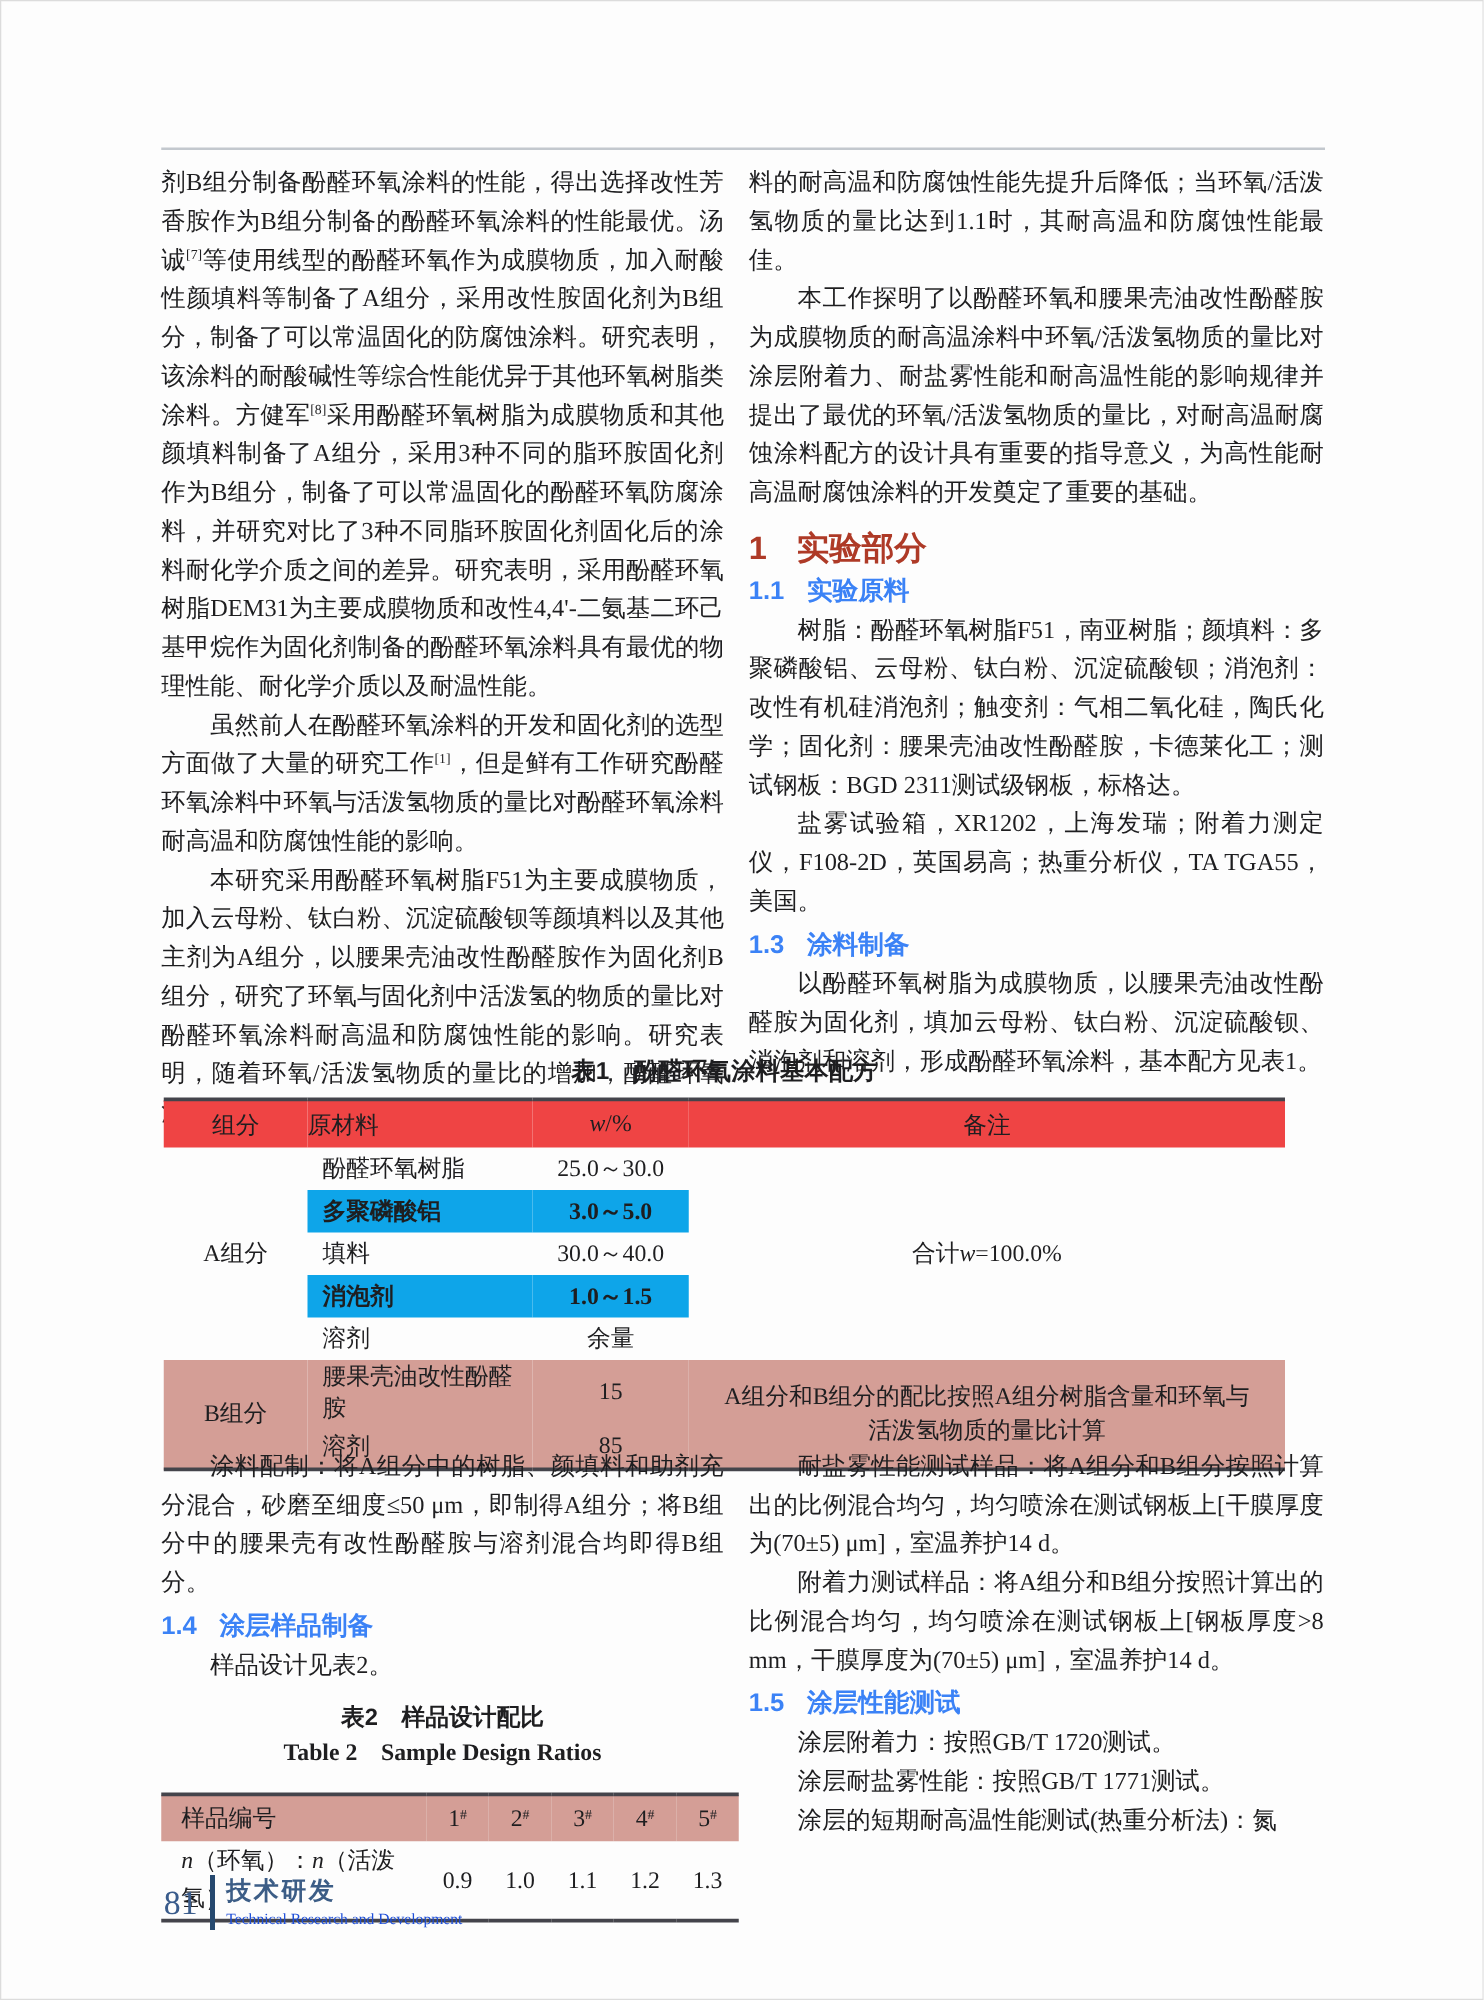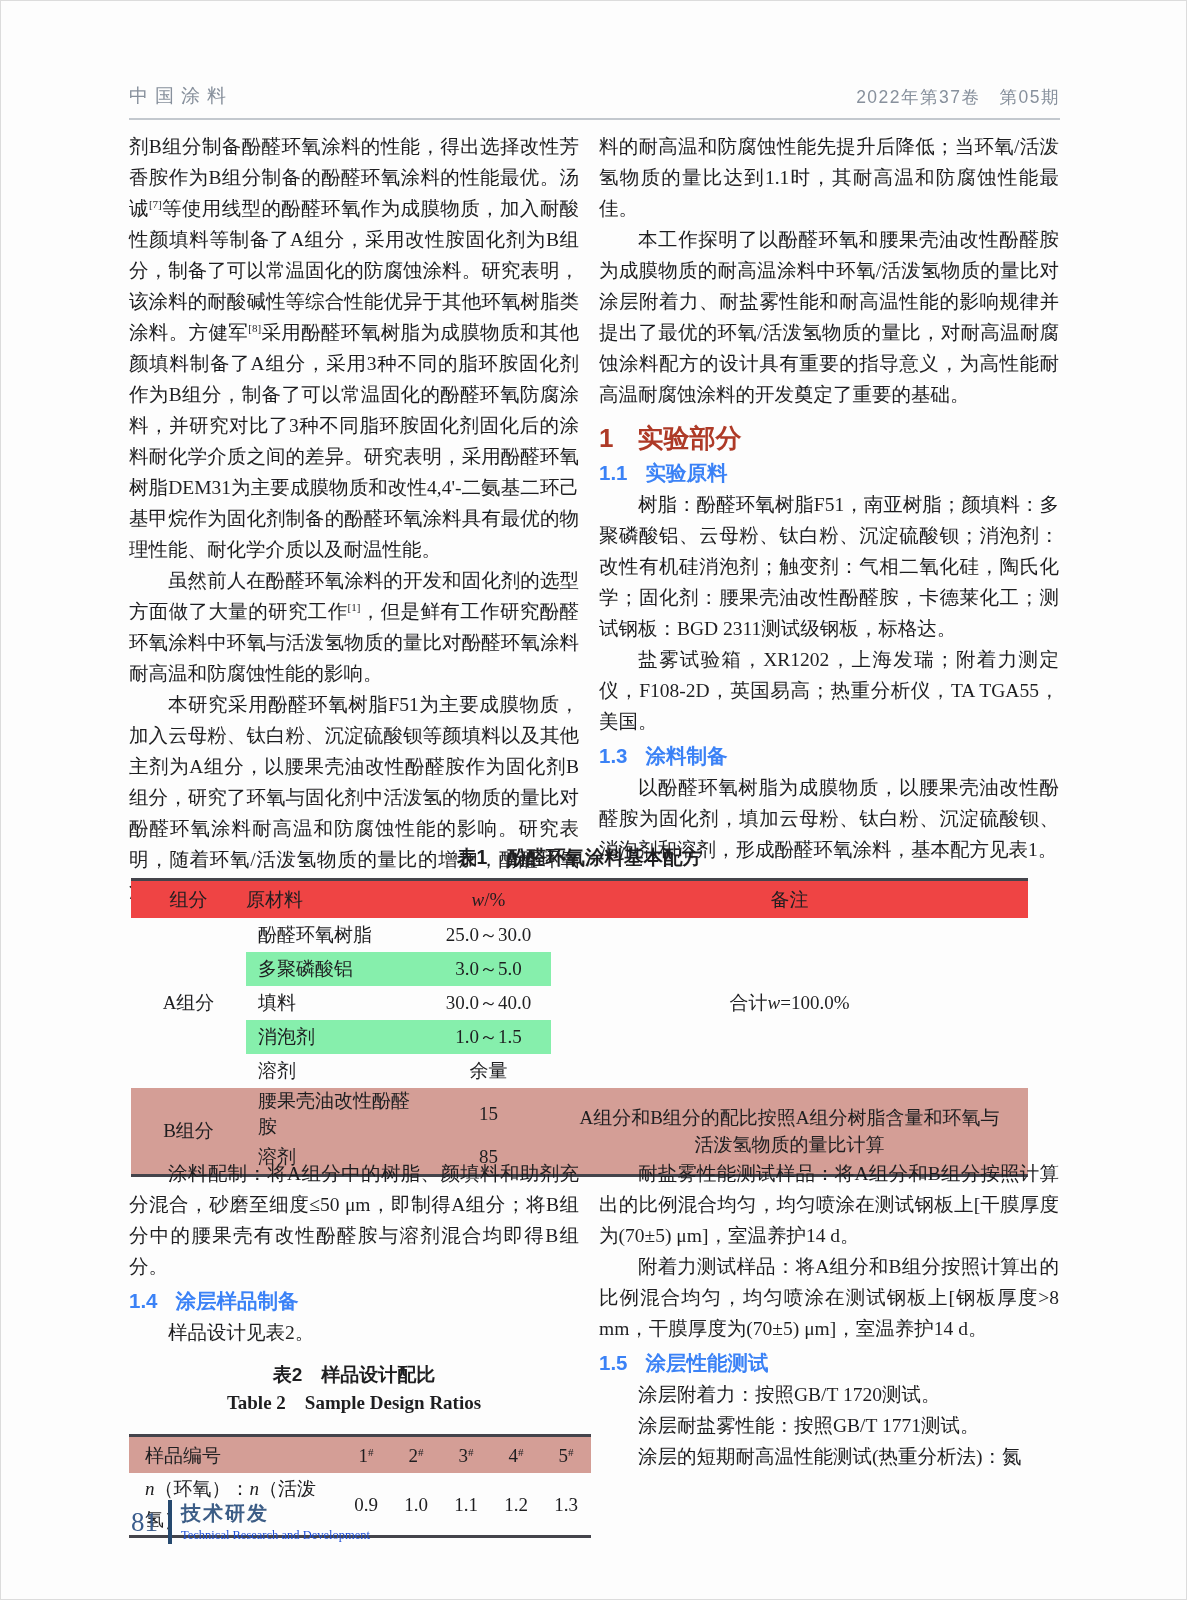--- a/index.html
+++ b/index.html
@@ -41,21 +41,21 @@
   table{border-collapse:collapse;table-layout:fixed;}
   #table1{width:897px;margin-top:8px;border-top:3px solid #44444b;border-bottom:3px solid #44444b;
     font-size:19px;}
   #table1 td,#table1 th{font-weight:normal;padding:0;}
   #table1 .head td{background:#ef4444;height:37px;text-align:center;font-family:Liberation Serif, serif;}
   #table1 .c-group{width:115px;text-align:center;}
   #table1 .c-mat{width:180px;text-align:left;padding-left:12px;}
   #table1 .c-w{width:125px;text-align:center;}
   #table1 .c-rem{width:477px;text-align:center;}
   #table1 tbody td{height:34px;}
-  #table1 .alt{background:#86efac;}
+  #table1 .alt{background:#0ea5e9;font-weight:bold;}
   #table1 .bband{background:#d49e96;}
   #table1 .bband.c-rem{line-height:27px;padding:4px 24px;}
   
   #table2-block{margin-top:14px;}
   #table2-block .cap-cn,#table2-block .cap-en{font-size:19px;}
   #table2{width:446px;margin-top:18px;border-top:3px solid #44444b;border-bottom:3px solid #44444b;
     font-size:19px;}
   #table2 td{font-weight:normal;padding:0;height:36px;}
   #table2 .head td{background:#d49e96;}
   #table2 .c-label{width:196px;text-align:left;padding-left:16px;}
@@ -68,24 +68,20 @@
   .pf-cn{font-family:"Liberation Sans","DejaVu Sans",sans-serif;font-weight:bold;font-size:20px;
     color:#3c5d86;letter-spacing:2px;line-height:22px;}
   .pf-en{font-family:"Liberation Serif","DejaVu Serif",serif;font-size:12.5px;color:#1d4ed8;
     line-height:16px;margin-top:3px;}
 </style>
 </head>
 <body>
 
 <div class="page">
 
-  <div class="page-header">
-    <span class="journal">中国涂料</span>
-    <span class="issue">2022年第37卷　第05期</span>
-  </div>
   <div class="header-rule"></div>
 
   <div class="col" id="col-left-1">
     <p class="cont"><span>剂B组分制备酚醛环氧涂料的性能，得出选择改性芳香胺作为B组分制备的酚醛环氧涂料的性能最优。汤诚</span><sup class="ref">[7]</sup><span>等使用线型的酚醛环氧作为成膜物质，加入耐酸性颜填料等制备了A组分，采用改性胺固化剂为B组分，制备了可以常温固化的防腐蚀涂料。研究表明，该涂料的耐酸碱性等综合性能优异于其他环氧树脂类涂料。方健军</span><sup class="ref">[8]</sup><span>采用酚醛环氧树脂为成膜物质和其他颜填料制备了A组分，采用3种不同的脂环胺固化剂作为B组分，制备了可以常温固化的酚醛环氧防腐涂料，并研究对比了3种不同脂环胺固化剂固化后的涂料耐化学介质之间的差异。研究表明，采用酚醛环氧树脂DEM31为主要成膜物质和改性4,4'-二氨基二环己基甲烷作为固化剂制备的酚醛环氧涂料具有最优的物理性能、耐化学介质以及耐温性能。</span></p>
     <p><span>虽然前人在酚醛环氧涂料的开发和固化剂的选型方面做了大量的研究工作</span><sup class="ref">[1]</sup><span>，但是鲜有工作研究酚醛环氧涂料中环氧与活泼氢物质的量比对酚醛环氧涂料耐高温和防腐蚀性能的影响。</span></p>
     <p><span>本研究采用酚醛环氧树脂F51为主要成膜物质，加入云母粉、钛白粉、沉淀硫酸钡等颜填料以及其他主剂为A组分，以腰果壳油改性酚醛胺作为固化剂B组分，研究了环氧与固化剂中活泼氢的物质的量比对酚醛环氧涂料耐高温和防腐蚀性能的影响。研究表明，随着环氧/活泼氢物质的量比的增加，酚醛环氧涂</span></p>
   </div>
 
   <div class="col" id="col-right-1">
     <p class="cont"><span>料的耐高温和防腐蚀性能先提升后降低；当环氧/活泼氢物质的量比达到1.1时，其耐高温和防腐蚀性能最佳。</span></p>

